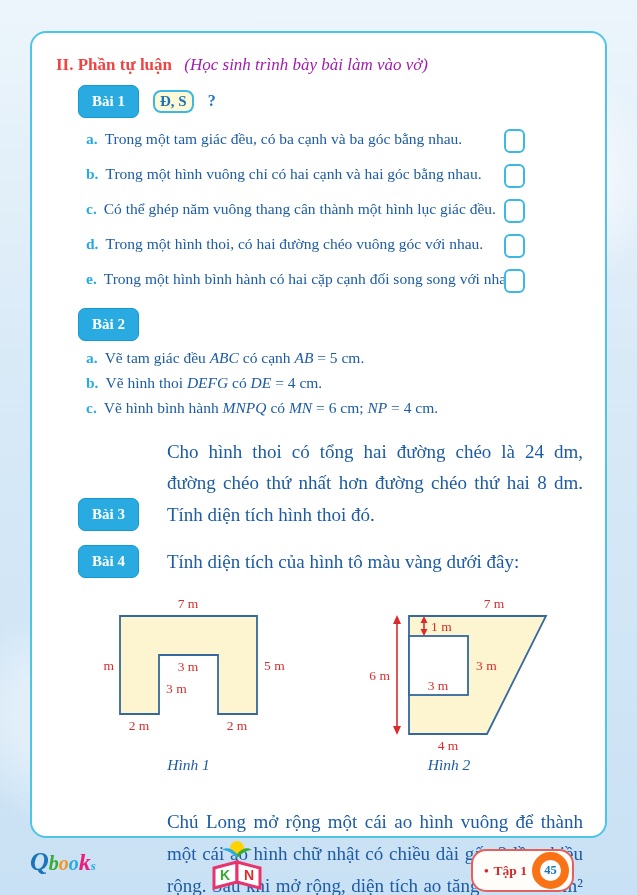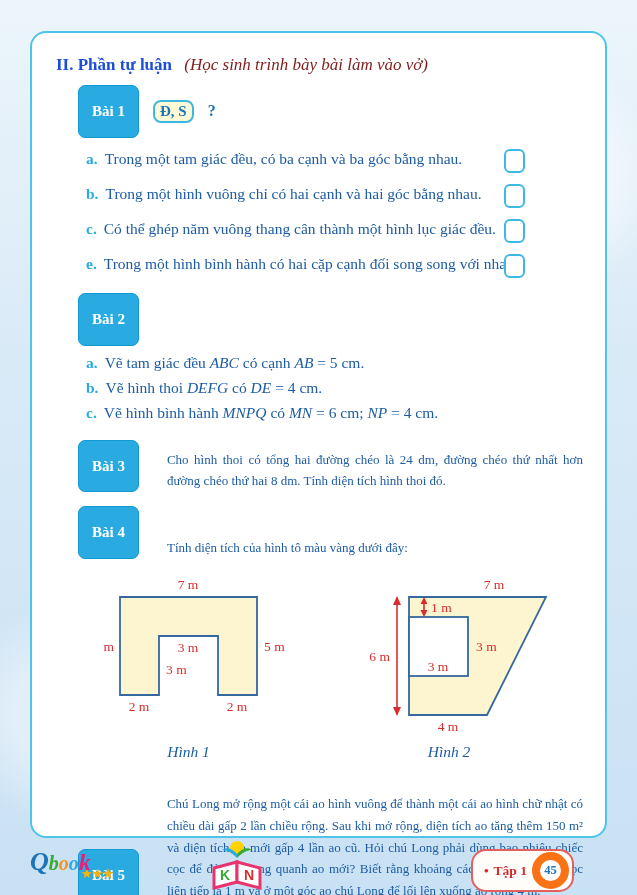--- a/index.html
+++ b/index.html
@@ -10,25 +10,25 @@
       radial-gradient(circle at 85% 20%, rgba(255,255,255,.55) 0 60px, rgba(255,255,255,0) 120px),
       radial-gradient(circle at 10% 80%, rgba(255,255,255,.4) 0 50px, rgba(255,255,255,0) 110px),
       linear-gradient(180deg,#ecf5fb 0%,#d9eaf7 40%,#c9e1f4 100%);
   }
   .panel{
     position:absolute;left:30px;top:31px;width:577px;height:807px;
     background:#ffffff;border:2px solid #4ec4e9;border-radius:16px;
     box-sizing:border-box;padding:20px 22px 10px 22px;
   }
   .sec-title{font-size:17px;margin:2px 0 10px 2px;}
-  .sec-title .main{color:#1d4ed8;font-weight:bold;}
-  .sec-title .sub{color:#7f1d1d;font-style:italic;margin-left:8px;}
+  .sec-title .main{color:#ef4444;font-weight:bold;}
+  .sec-title .sub{color:#a21caf;font-style:italic;margin-left:8px;}
   .bai-btn{
     display:inline-block;background:#29abe2;border:1px solid #149ad2;color:#fff;
-    font-weight:bold;font-size:15px;padding:16px 13px;border-radius:7px;line-height:1.25;
+    font-weight:bold;font-size:15px;padding:6px 13px;border-radius:7px;line-height:1.25;
   }
   .b1row{margin:6px 0 12px 24px;display:flex;align-items:center;gap:14px;}
   .ds-badge{
     display:inline-block;background:#fdf8d6;border:2px solid #3db7e4;color:#1b74ba;
     font-weight:bold;font-size:15px;padding:1px 5px;border-radius:8px;
   }
   .qmark{color:#1b74ba;font-size:16px;font-weight:bold;}
   .tf-item{position:relative;margin:0 0 13px 32px;height:22px;}
   .tf-item .letter,.sub-item .letter{color:#29abe2;font-weight:bold;font-size:15.5px;margin-right:7px;}
   .tf-item .txt{color:#1d5ca4;font-size:15.5px;}
@@ -36,28 +36,28 @@
     position:absolute;right:58px;top:-1px;width:17px;height:20px;
     border:2px solid #3db7e4;border-radius:6px;background:#fff;
   }
   .bai-head{margin:16px 0 8px 24px;display:flex;align-items:flex-start;gap:12px;}
   .bai-head .intro{color:#1d5ca4;font-size:15.5px;padding-top:2px;}
   .sub-item{margin:0 0 7px 32px;color:#1d5ca4;font-size:15.5px;}
   .sub-item .it{font-style:italic;}
   .bai-block{margin:18px 0 0 24px;display:flex;align-items:flex-end;gap:28px;}
   .bai-block .btn-col{flex:0 0 auto;position:relative;}
   .bai-block .body-txt{
-    color:#1d5ca4;font-size:13px;line-height:1.68;text-align:justify;
+    color:#1d5ca4;font-size:19px;line-height:1.68;text-align:justify;
     width:470px;padding-top:1px;
   }
   .figures{display:flex;align-items:flex-start;margin-top:8px;}
   .figbox{display:flex;flex-direction:column;}
   .fig1{margin-left:46px;}
   .fig2{margin-left:54px;}
-  .figcap{color:#1d5ca4;font-style:italic;font-size:15.5px;text-align:center;margin-top:8px;}
+  .figcap{color:#1d5ca4;font-style:italic;font-size:15.5px;text-align:center;margin-top:2px;}
   .fig1 .figcap{width:177px;}
   .fig2 .figcap{width:190px;}
   svg text{font-family:"Liberation Serif",serif;font-size:13.5px;fill:#da2c2c;}
   .award{
     position:absolute;left:3px;top:17px;color:#f6b40e;font-size:13px;letter-spacing:-1px;
     text-shadow:0 0 1px #e8960c;white-space:nowrap;font-family:"DejaVu Sans",sans-serif;
   }
   .footer{position:absolute;left:0;top:843px;width:596px;height:52px;text-decoration:underline;}
   .qbooks{position:absolute;left:30px;top:4px;font-style:italic;font-weight:bold;font-size:20px;}
   .qbooks .q{color:#1b74ba;font-size:26px;}
@@ -96,20 +96,24 @@
   <div class="tf-item">
     <span class="letter">a.</span><span class="txt">Trong một tam giác đều, có ba cạnh và ba góc bằng nhau.</span>
     <span class="checkbox"></span>
   </div>
   <div class="tf-item">
     <span class="letter">b.</span><span class="txt">Trong một hình vuông chỉ có hai cạnh và hai góc bằng nhau.</span>
     <span class="checkbox"></span>
   </div>
   <div class="tf-item">
     <span class="letter">c.</span><span class="txt">Có thể ghép năm vuông thang cân thành một hình lục giác đều.</span>
+    <span class="checkbox"></span>
+  </div>
+  <div class="tf-item">
+    <span class="letter">d.</span><span class="txt">Trong một hình thoi, có hai đường chéo vuông góc với nhau.</span>
     <span class="checkbox"></span>
   </div>
   <div class="tf-item">
     <span class="letter">e.</span><span class="txt">Trong một hình bình hành có hai cặp cạnh đối song song với nhau.</span>
     <span class="checkbox"></span>
   </div>
 
   <div class="bai-head">
     <span class="bai-btn">Bài 2</span>
   </div>

